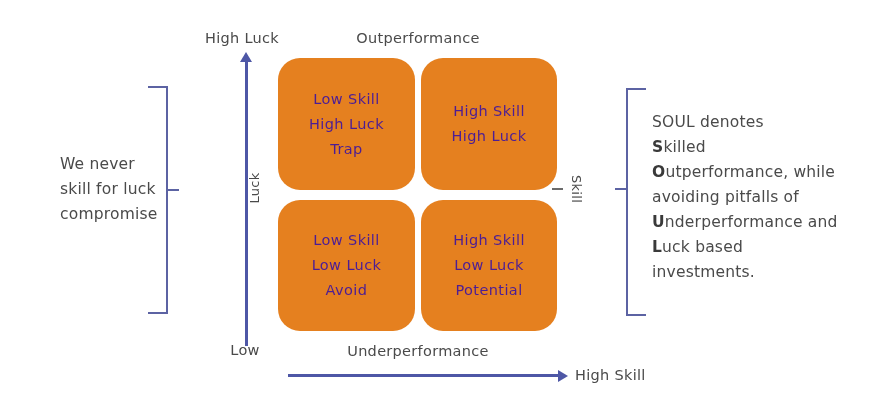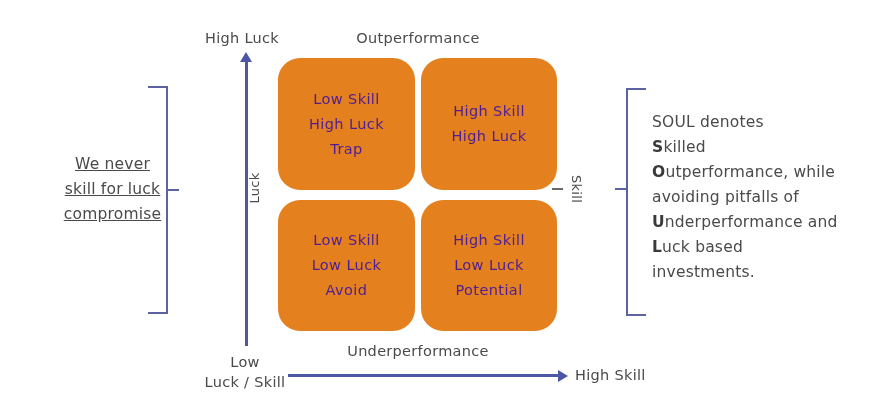--- a/index.html
+++ b/index.html
@@ -128,38 +128,37 @@
 </head>
 <body>
 
 <div id="canvas">
 
   <div class="brk-tip" style="left:148px; top:86px;  width:20px;"></div>
   <div class="brk-stem" style="left:166px; top:86px;  height:228px;"></div>
   <div class="brk-tip" style="left:148px; top:312px; width:20px;"></div>
   <div class="brk-nub" style="left:168px; top:189px; width:11px;"></div>
 
-  <div class="abs side-note" style="left:60px; top:152px; width:105px; text-align:center;text-decoration:underline;">
+  <div class="abs side-note" style="left:60px; top:152px; width:105px; text-align:left;">
     <div>We never</div>
     <div>skill for luck</div>
     <div>compromise</div>
   </div>
 
   <div class="abs axis-label" style="left:205px; top:28px;">High Luck</div>
 
   <div class="arrow-v-head" style="left:240px; top:52px;"></div>
   <div class="arrow-v-shaft" style="left:244.5px; top:61px; height:285px;"></div>
 
   <div class="abs" style="left:235px; top:177px; width:40px; height:22px;">
     <div class="rot-left" style="text-align:center; line-height:22px;">Luck</div>
   </div>
 
-  <div class="abs axis-label multi" style="left:190px; top:352px; width:110px; text-align:center;">
+  <div class="abs axis-label multi" style="left:190px; top:340px; width:110px; text-align:center;">
     <div>Low</div>
-    <div>Luck / Skill</div>
   </div>
 
   <div class="arrow-h-shaft" style="left:288px; top:374px; width:272px;"></div>
   <div class="arrow-h-head" style="left:558px; top:369.5px;"></div>
   <div class="abs axis-label" style="left:575px; top:365px;">High Skill</div>
 
   <div class="abs" style="left:558px; top:178px; width:36px; height:22px;">
     <div class="rot-right" style="text-align:center; line-height:22px;">Skill</div>
   </div>
   <div class="tick-mark" style="left:552px; top:188px; width:11px;"></div>

